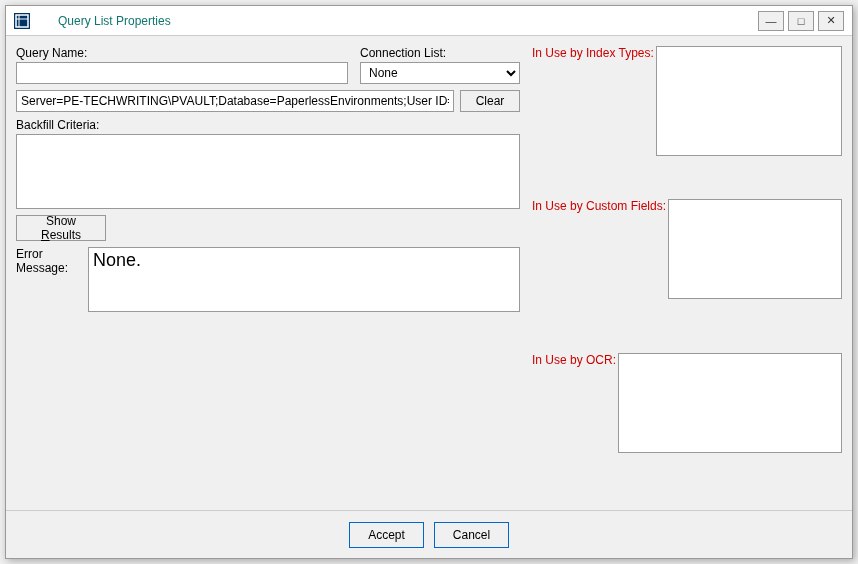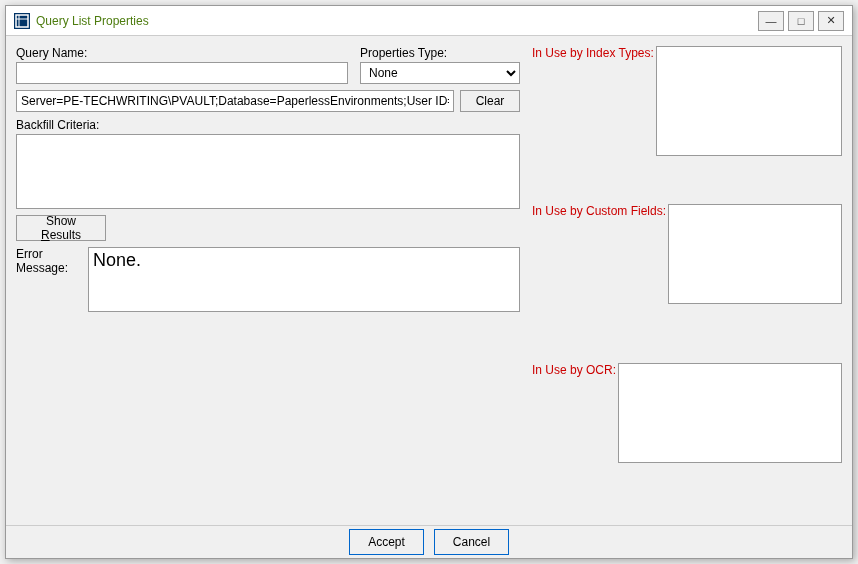--- a/index.html
+++ b/index.html
@@ -49,21 +49,22 @@
       align-items: center;
       justify-content: center;
       color: white;
       font-size: 10px;
       font-weight: bold;
     }
 
     .title-bar-text {
       flex: 1;
       font-size: 12px;
-      color: #4d7c0f;
+      color: #0f766e;
+      margin-left: 22px;
     }
 
     .title-bar-controls {
       display: flex;
       gap: 4px;
     }
 
     .title-btn {
       width: 26px;
       height: 20px;
@@ -230,21 +231,21 @@
       border: 1px solid #999;
       cursor: pointer;
       font-size: 12px;
       padding: 0 8px;
       display: flex;
       align-items: center;
       justify-content: center;
     }
 
     .footer {
-      height: 33px;
+      height: 48px;
       background: #f0f0f0;
       border-top: 1px solid #ccc;
       display: flex;
       align-items: center;
       justify-content: center;
       gap: 10px;
       flex-shrink: 0;
     }
 
     .footer-btn {
@@ -296,21 +297,21 @@
   <div class="content">
 
     <div class="left-panel">
 
       <div class="form-row">
         <div class="form-group query-name">
           <label>Query Name:</label>
           <input type="text" style="">
         </div>
         <div class="form-group connection-type">
-          <label>Properties Type:</label>
+          <label>Connection List:</label>
           <select>
             <option>None</option>
             <option>SQL Server</option>
             <option>Oracle</option>
             <option>ODBC</option>
           </select>
         </div>
       </div>
 
       <div class="section-group">

